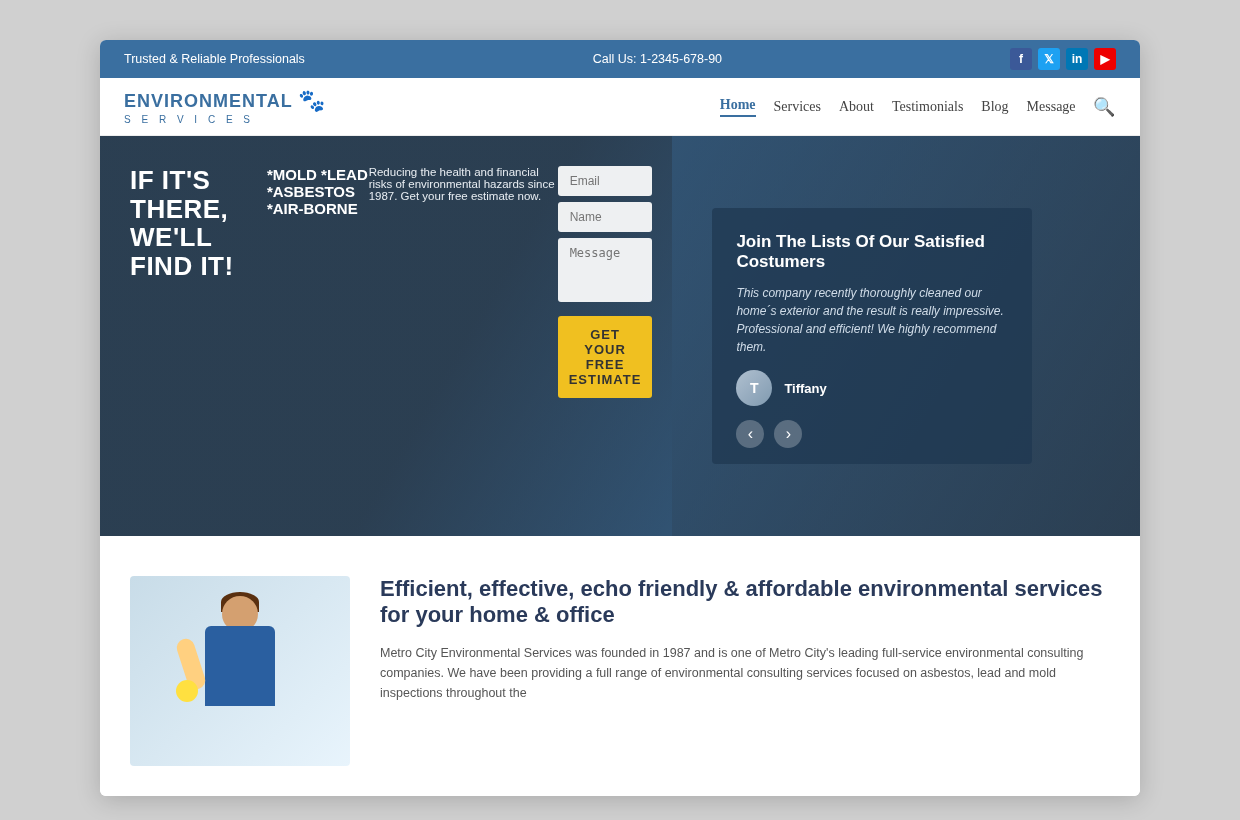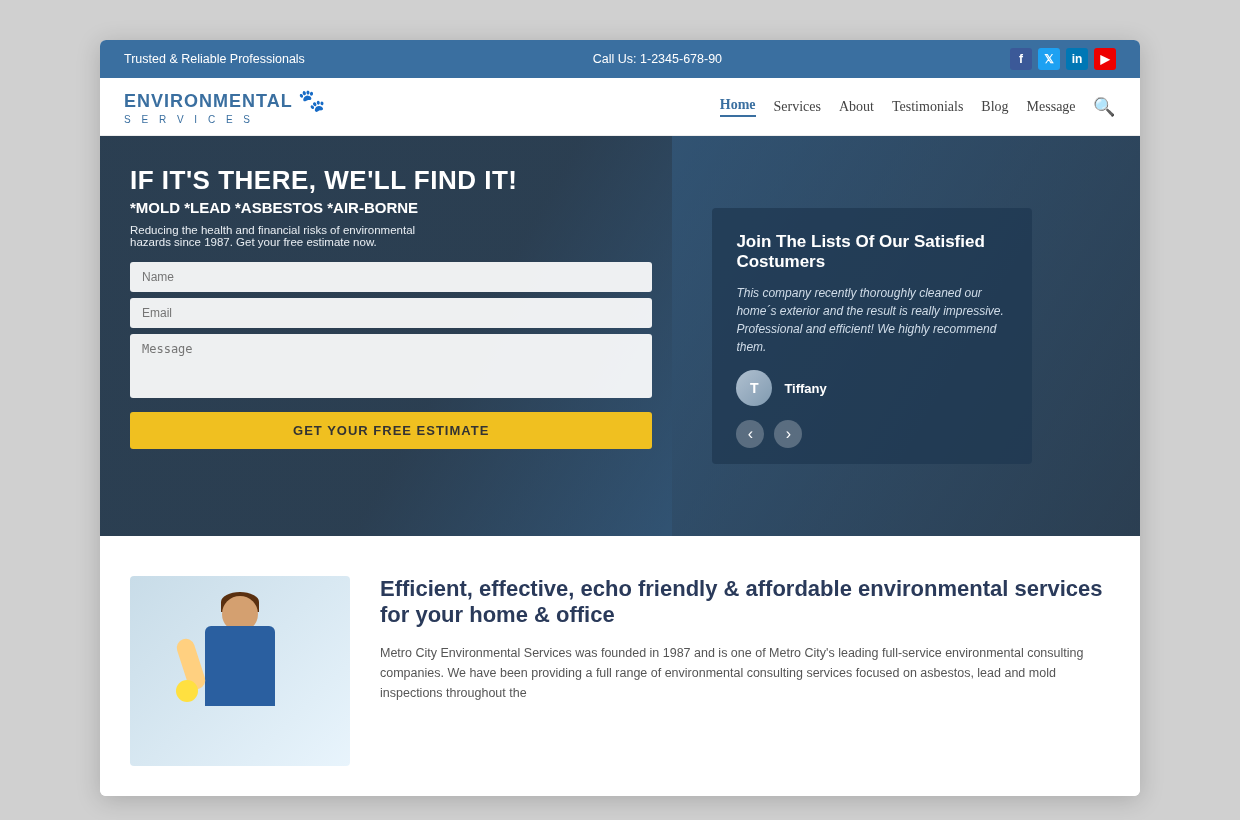--- a/index.html
+++ b/index.html
@@ -89,21 +89,21 @@
       z-index: 1;
     }
     .hero-content {
       position: relative; z-index: 2;
       display: flex;
       height: 100%;
     }
     .hero-left {
       width: 56%;
       padding: 30px 30px 20px 30px;
-      display: flex; flex-direction: column; justify-content: flex-start;
+      display: flex; flex-direction: row; justify-content: flex-start;
     }
     .hero-right {
       width: 44%;
       display: flex; align-items: center; justify-content: flex-start;
       padding: 32px 30px;
     }
     .hero-title {
       color: #fff;
       font-size: 26px;
       font-weight: 900;
@@ -293,22 +293,22 @@
       <div class="hero-bg-right"></div>
     </div>
     <div class="hero-workers"></div>
     <div class="hero-content">
 
       <div class="hero-left">
         <div class="hero-title">IF IT'S THERE, WE'LL FIND IT!</div>
         <div class="hero-subtitle">*MOLD *LEAD *ASBESTOS *AIR-BORNE</div>
         <div class="hero-desc">Reducing the health and financial risks of environmental hazards since 1987. Get your free estimate now.</div>
         <form class="hero-form">
+          <input type="email" placeholder="Email" style="">
           <input type="text" placeholder="Name" style="">
-          <input type="email" placeholder="Email" style="">
           <textarea placeholder="Message" style=""></textarea>
           <button type="submit" class="hero-form-btn">GET YOUR FREE ESTIMATE</button>
         </form>
       </div>
 
       <div class="hero-right">
         <div class="testimonial-card">
           <div class="testimonial-title">Join The Lists Of Our Satisfied Costumers</div>
           <div class="testimonial-text">This company recently thoroughly cleaned our home´s exterior and the result is really impressive. Professional and efficient! We highly recommend them.</div>
           <div class="testimonial-footer">

